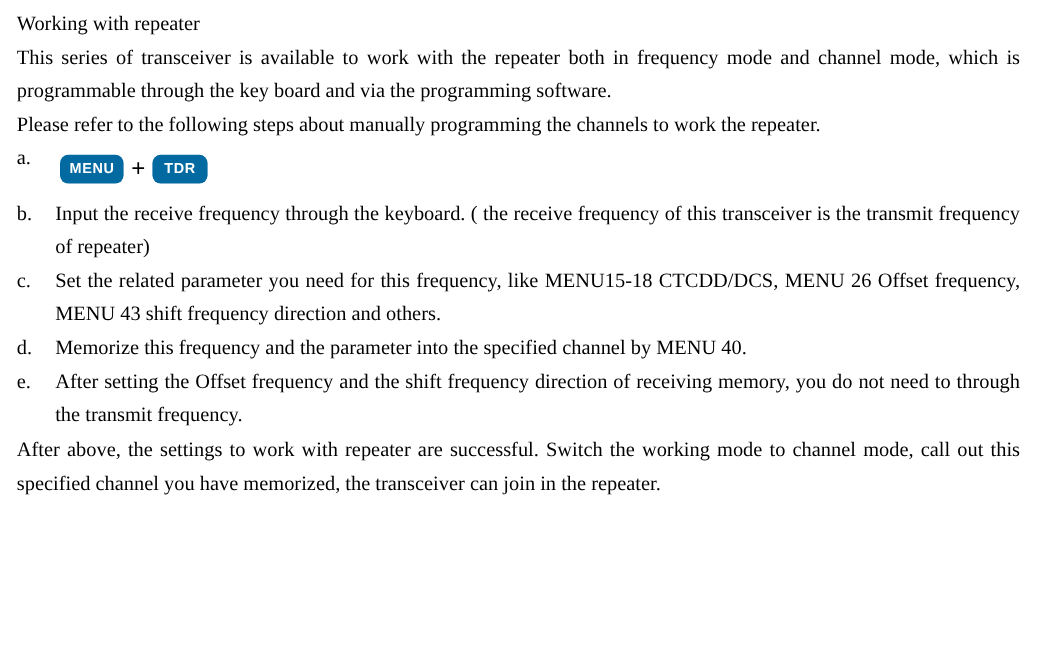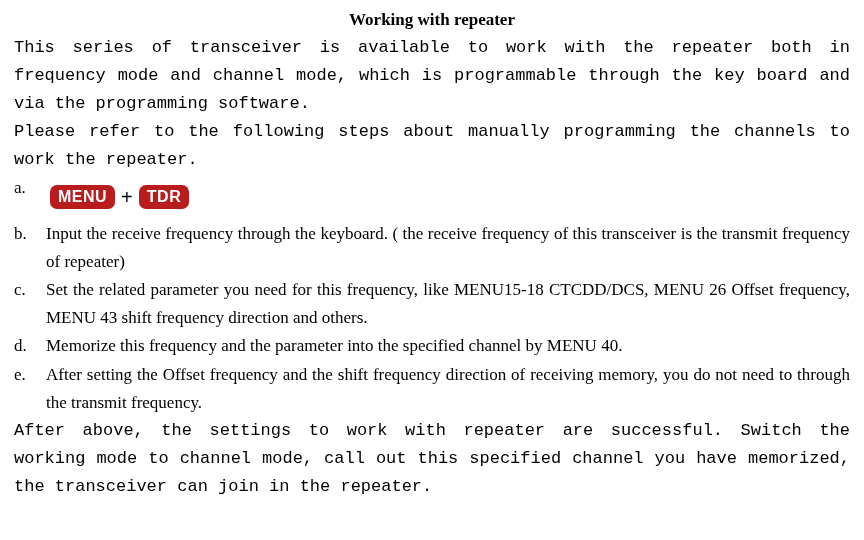--- a/index.html
+++ b/index.html
@@ -11,26 +11,24 @@
       width: 864px;
       height: 540px;
       background: #ffffff;
       font-family: "Times New Roman", Times, serif;
       font-size: 17px;
       line-height: 1.65;
       color: #000000;
       padding: 6px 14px;
     }
     .heading {
-      font-weight: bold;
-      text-align: center;
+      font-weight: normal;
     }
     .para {
       text-align: justify;
-      font-family: Liberation Mono, monospace;
     }
     .list-item {
       display: flex;
       text-align: justify;
     }
     .list-marker {
       width: 32px;
       flex-shrink: 0;
     }
     .list-content {
@@ -40,24 +38,24 @@
     .key-row {
       display: inline-flex;
       align-items: center;
       vertical-align: middle;
       margin: 0 4px;
     }
     .key-button {
       display: inline-flex;
       align-items: center;
       justify-content: center;
-      background: #b91c1c;
+      background: #0369a1;
       color: #ffffff;
       font-family: Arial, sans-serif;
-      font-size: 16px;
+      font-size: 12px;
       font-weight: bold;
       letter-spacing: 0.5px;
       border-radius: 7px;
       padding: 5px 8px;
       height: 24px;
       min-width: 46px;
     }
     .plus {
       font-size: 20px;
       margin: 0 6px;

